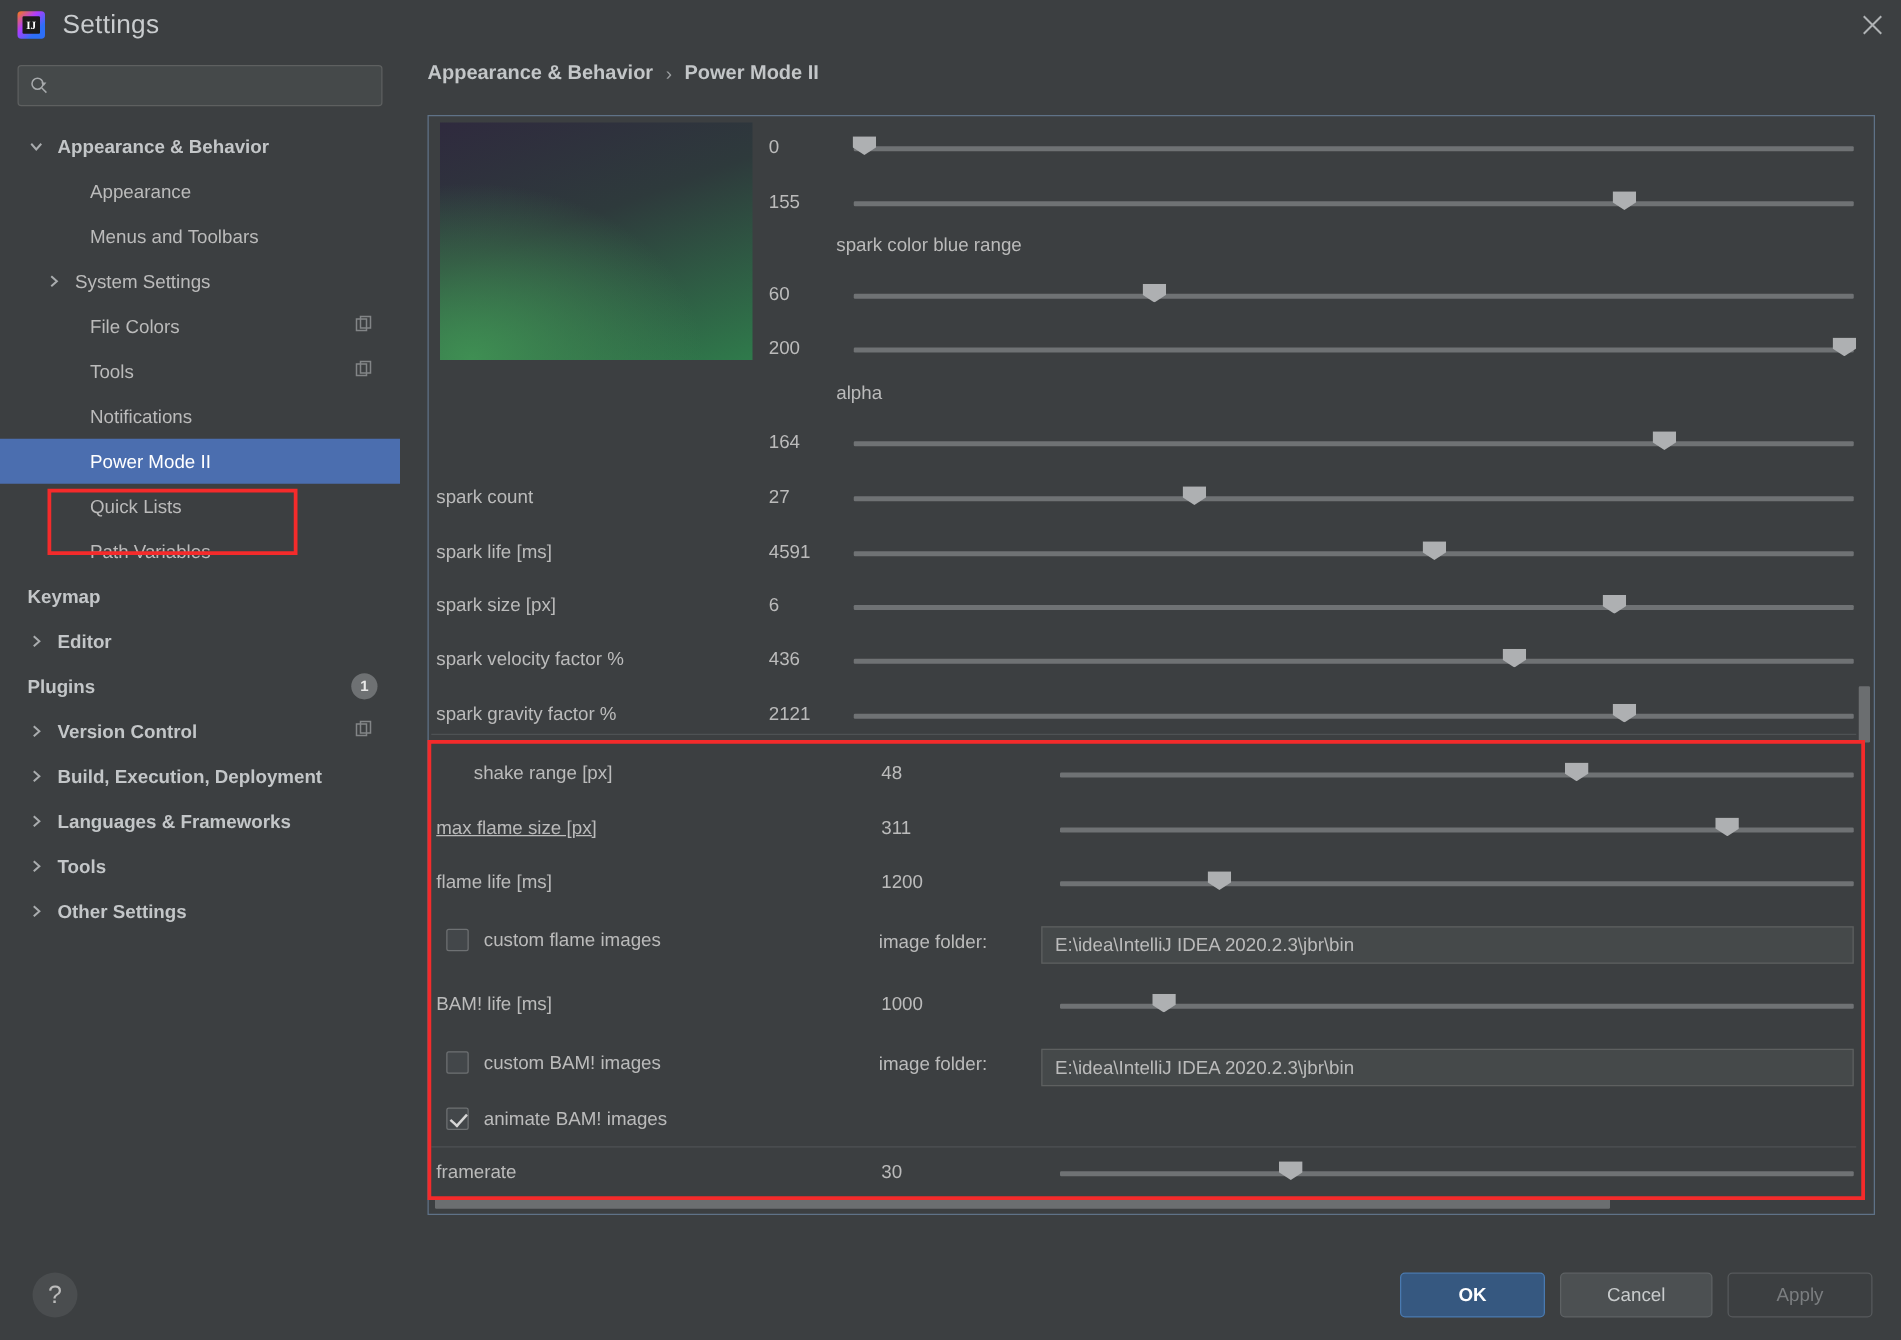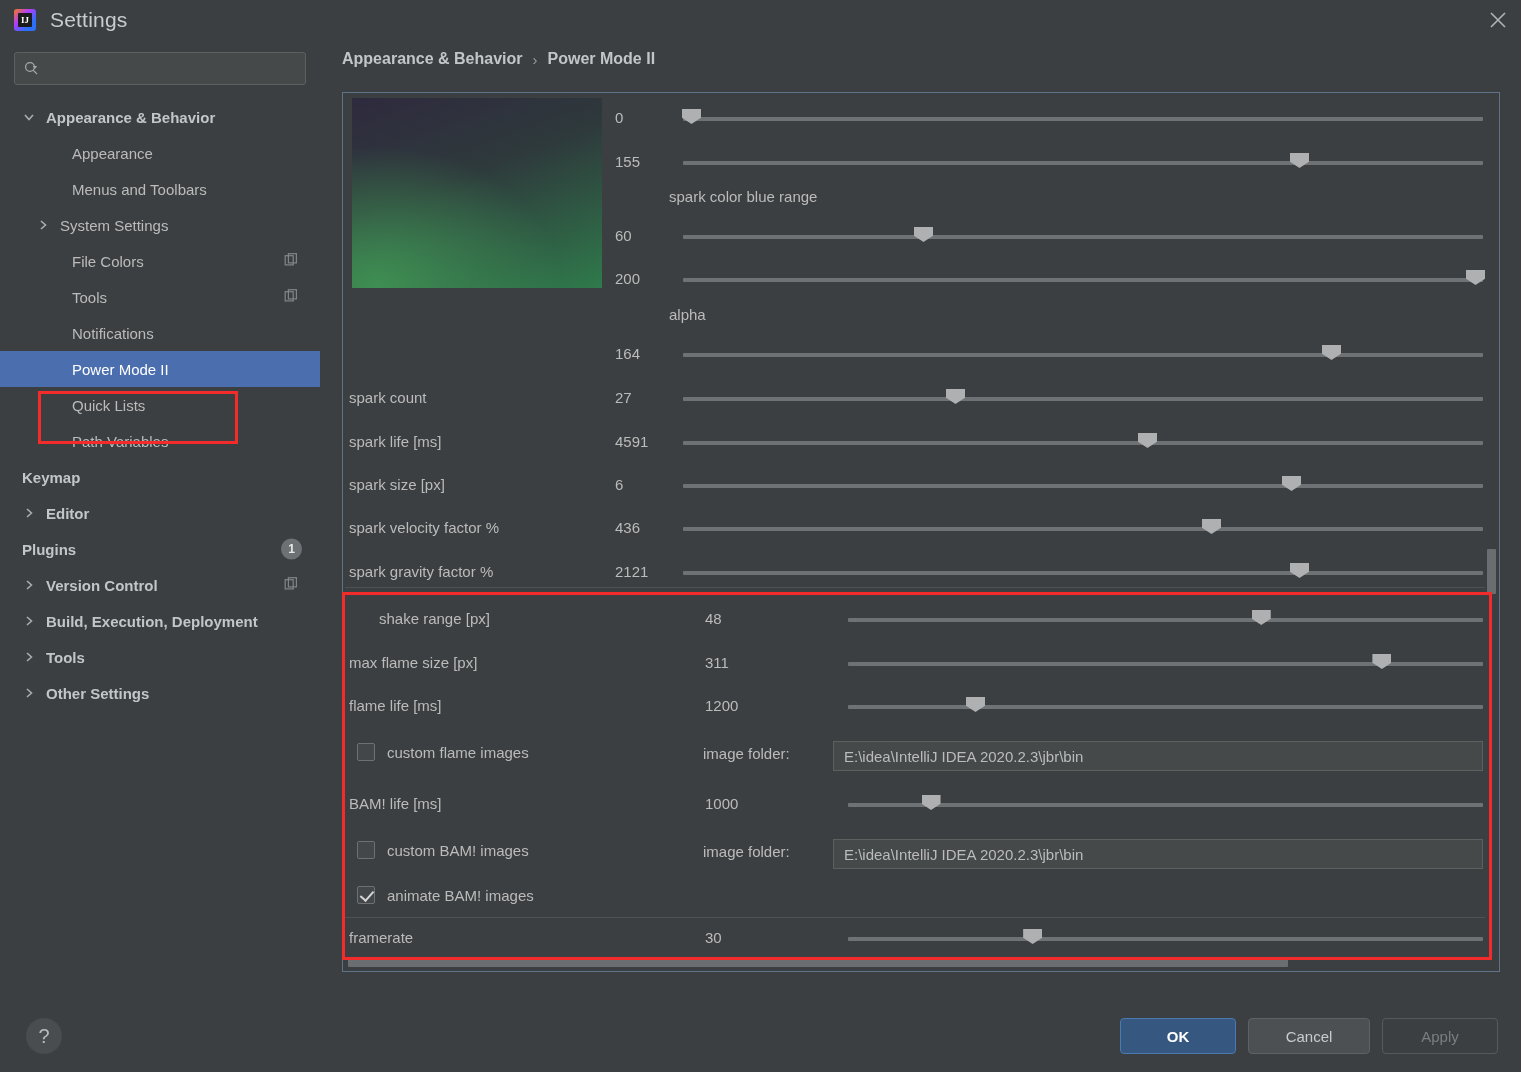--- a/index.html
+++ b/index.html
@@ -297,20 +297,28 @@
           </svg>
         </span>
         <span class="tree-label">Build, Execution, Deployment</span>
       </div>
       <div class="tree-row lvl0 has-arrow">
         <span class="arrow">
           <svg width="12" height="12" viewBox="0 0 12 12">
             <path d="M4 2 L8.5 6 L4 10" fill="none" stroke="#a9acae" stroke-width="1.6"></path>
           </svg>
         </span>
+        <span class="tree-label">Languages &amp; Frameworks</span>
+      </div>
+      <div class="tree-row lvl0 has-arrow">
+        <span class="arrow">
+          <svg width="12" height="12" viewBox="0 0 12 12">
+            <path d="M4 2 L8.5 6 L4 10" fill="none" stroke="#a9acae" stroke-width="1.6"></path>
+          </svg>
+        </span>
         <span class="tree-label">Tools</span>
       </div>
       <div class="tree-row lvl0 has-arrow">
         <span class="arrow">
           <svg width="12" height="12" viewBox="0 0 12 12">
             <path d="M4 2 L8.5 6 L4 10" fill="none" stroke="#a9acae" stroke-width="1.6"></path>
           </svg>
         </span>
         <span class="tree-label">Other Settings</span>
       </div>
@@ -387,21 +395,21 @@
         <div class="slabel" style="left: 326px; top: 213px;">alpha</div>
         <div class="hairline" style="left: 2px; top: 494px; width: 1140px;"></div>
       </div>
     <div id="rows-bottom">
         <div class="slabel" style="left: 6px; top: 517px; margin-left: 30px;">shake range [px]</div>
         <div class="svalue" style="left: 362px; top: 517px;">48</div>
         <div class="slider" style="left: 505px; width: 635px; top: 516px;">
           <div class="track"></div>
           <div class="thumb" style="left: 65%;"></div>
         </div>
-        <div class="slabel" style="left: 6px; top: 561px;">max flame size [px]</div>
+        <div class="slabel" style="left: 6px; top: 561px; text-decoration: underline;">max flame size [px]</div>
         <div class="svalue" style="left: 362px; top: 561px;">311</div>
         <div class="slider" style="left: 505px; width: 635px; top: 560px;">
           <div class="track"></div>
           <div class="thumb" style="left: 84%;"></div>
         </div>
         <div class="slabel" style="left: 6px; top: 604px;">flame life [ms]</div>
         <div class="svalue" style="left: 362px; top: 604px;">1200</div>
         <div class="slider" style="left: 505px; width: 635px; top: 603px;">
           <div class="track"></div>
           <div class="thumb" style="left: 20%;"></div>

